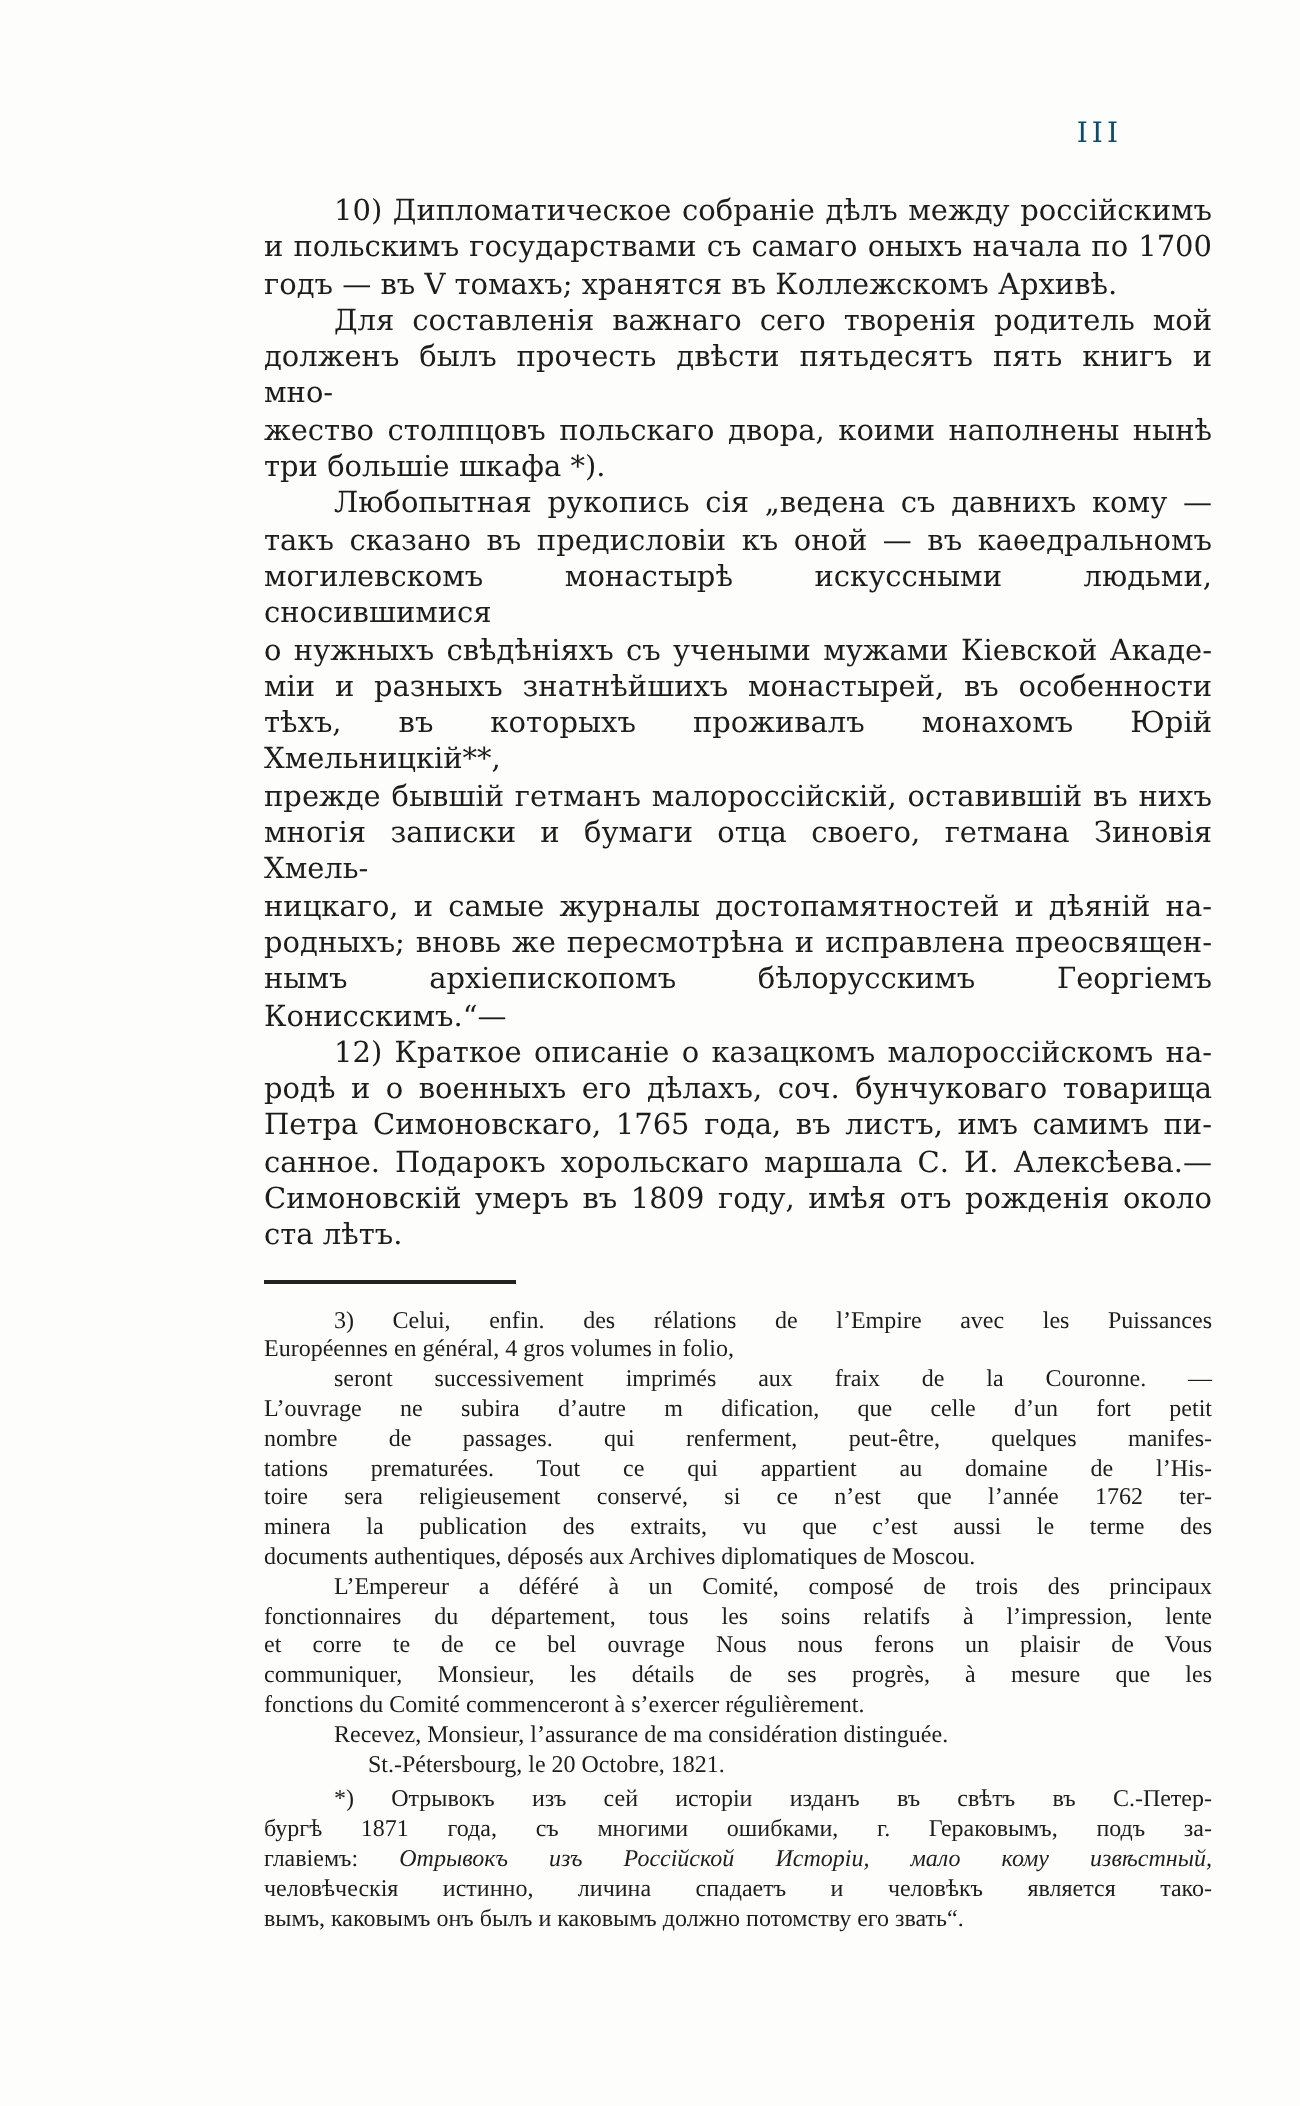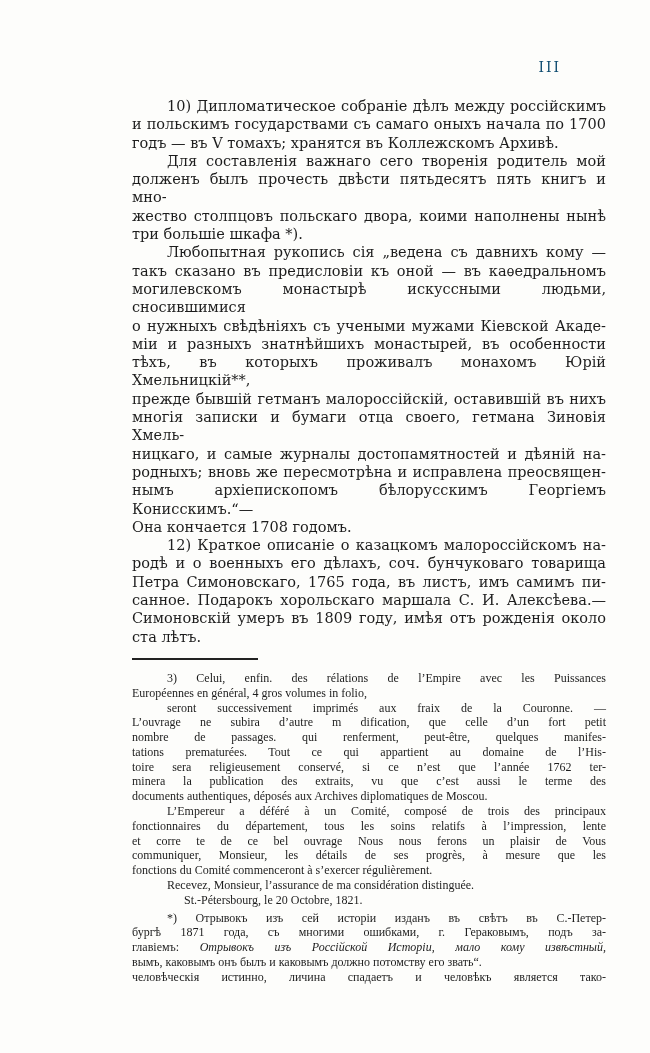--- a/index.html
+++ b/index.html
@@ -79,21 +79,20 @@
       <div class="ln">такъ сказано въ предисловіи къ оной — въ каѳедральномъ</div>
       <div class="ln">могилевскомъ монастырѣ искуссными людьми, сносившимися</div>
       <div class="ln">о нужныхъ свѣдѣніяхъ съ учеными мужами Кіевской Акаде-</div>
       <div class="ln">міи и разныхъ знатнѣйшихъ монастырей, въ особенности</div>
       <div class="ln">тѣхъ, въ которыхъ проживалъ монахомъ Юрій Хмельницкій**,</div>
       <div class="ln">прежде бывшій гетманъ малороссійскій, оставившій въ нихъ</div>
       <div class="ln">многія записки и бумаги отца своего, гетмана Зиновія Хмель-</div>
       <div class="ln">ницкаго, и самые журналы достопамятностей и дѣяній на-</div>
       <div class="ln">родныхъ; вновь же пересмотрѣна и исправлена преосвящен-</div>
       <div class="ln">нымъ архіепископомъ бѣлорусскимъ Георгіемъ Конисскимъ.“—</div>
-      <div class="ln end">Она кончается 1708 годомъ.</div>
     </div>
 
     <div>
       <div class="ln ind">12) Краткое описаніе о казацкомъ малороссійскомъ на-</div>
       <div class="ln">родѣ и о военныхъ его дѣлахъ, соч. бунчуковаго товарища</div>
       <div class="ln">Петра Симоновскаго, 1765 года, въ листъ, имъ самимъ пи-</div>
       <div class="ln">санное. Подарокъ хорольскаго маршала С. И. Алексѣева.—</div>
       <div class="ln">Симоновскій умеръ въ 1809 году, имѣя отъ рожденія около</div>
       <div class="ln end">ста лѣтъ.</div>
     </div>
@@ -121,18 +120,18 @@
       <div class="ln fn ind end">Recevez, Monsieur, l’assurance de ma considération distinguée.</div>
       <div class="ln fn ind2 end">St.-Pétersbourg, le 20 Octobre, 1821.</div>
     </div>
 
     <div class="stargap"></div>
 
     <div>
       <div class="ln fn ind">*) Отрывокъ изъ сей исторіи изданъ въ свѣтъ въ С.-Петер-</div>
       <div class="ln fn">бургѣ 1871 года, съ многими ошибками, г. Гераковымъ, подъ за-</div>
       <div class="ln fn"><span>главіемъ: </span><span class="it">Отрывокъ изъ Россійской Исторіи, мало кому извѣстный,</span></div>
+      <div class="ln fn">человѣческія истинно, личина спадаетъ и человѣкъ является тако-</div>
       <div class="ln fn end">вымъ, каковымъ онъ былъ и каковымъ должно потомству его звать“.</div>
-      <div class="ln fn">человѣческія истинно, личина спадаетъ и человѣкъ является тако-</div>
     </div>
 
   </div>
 </div>
 
 </body></html>

